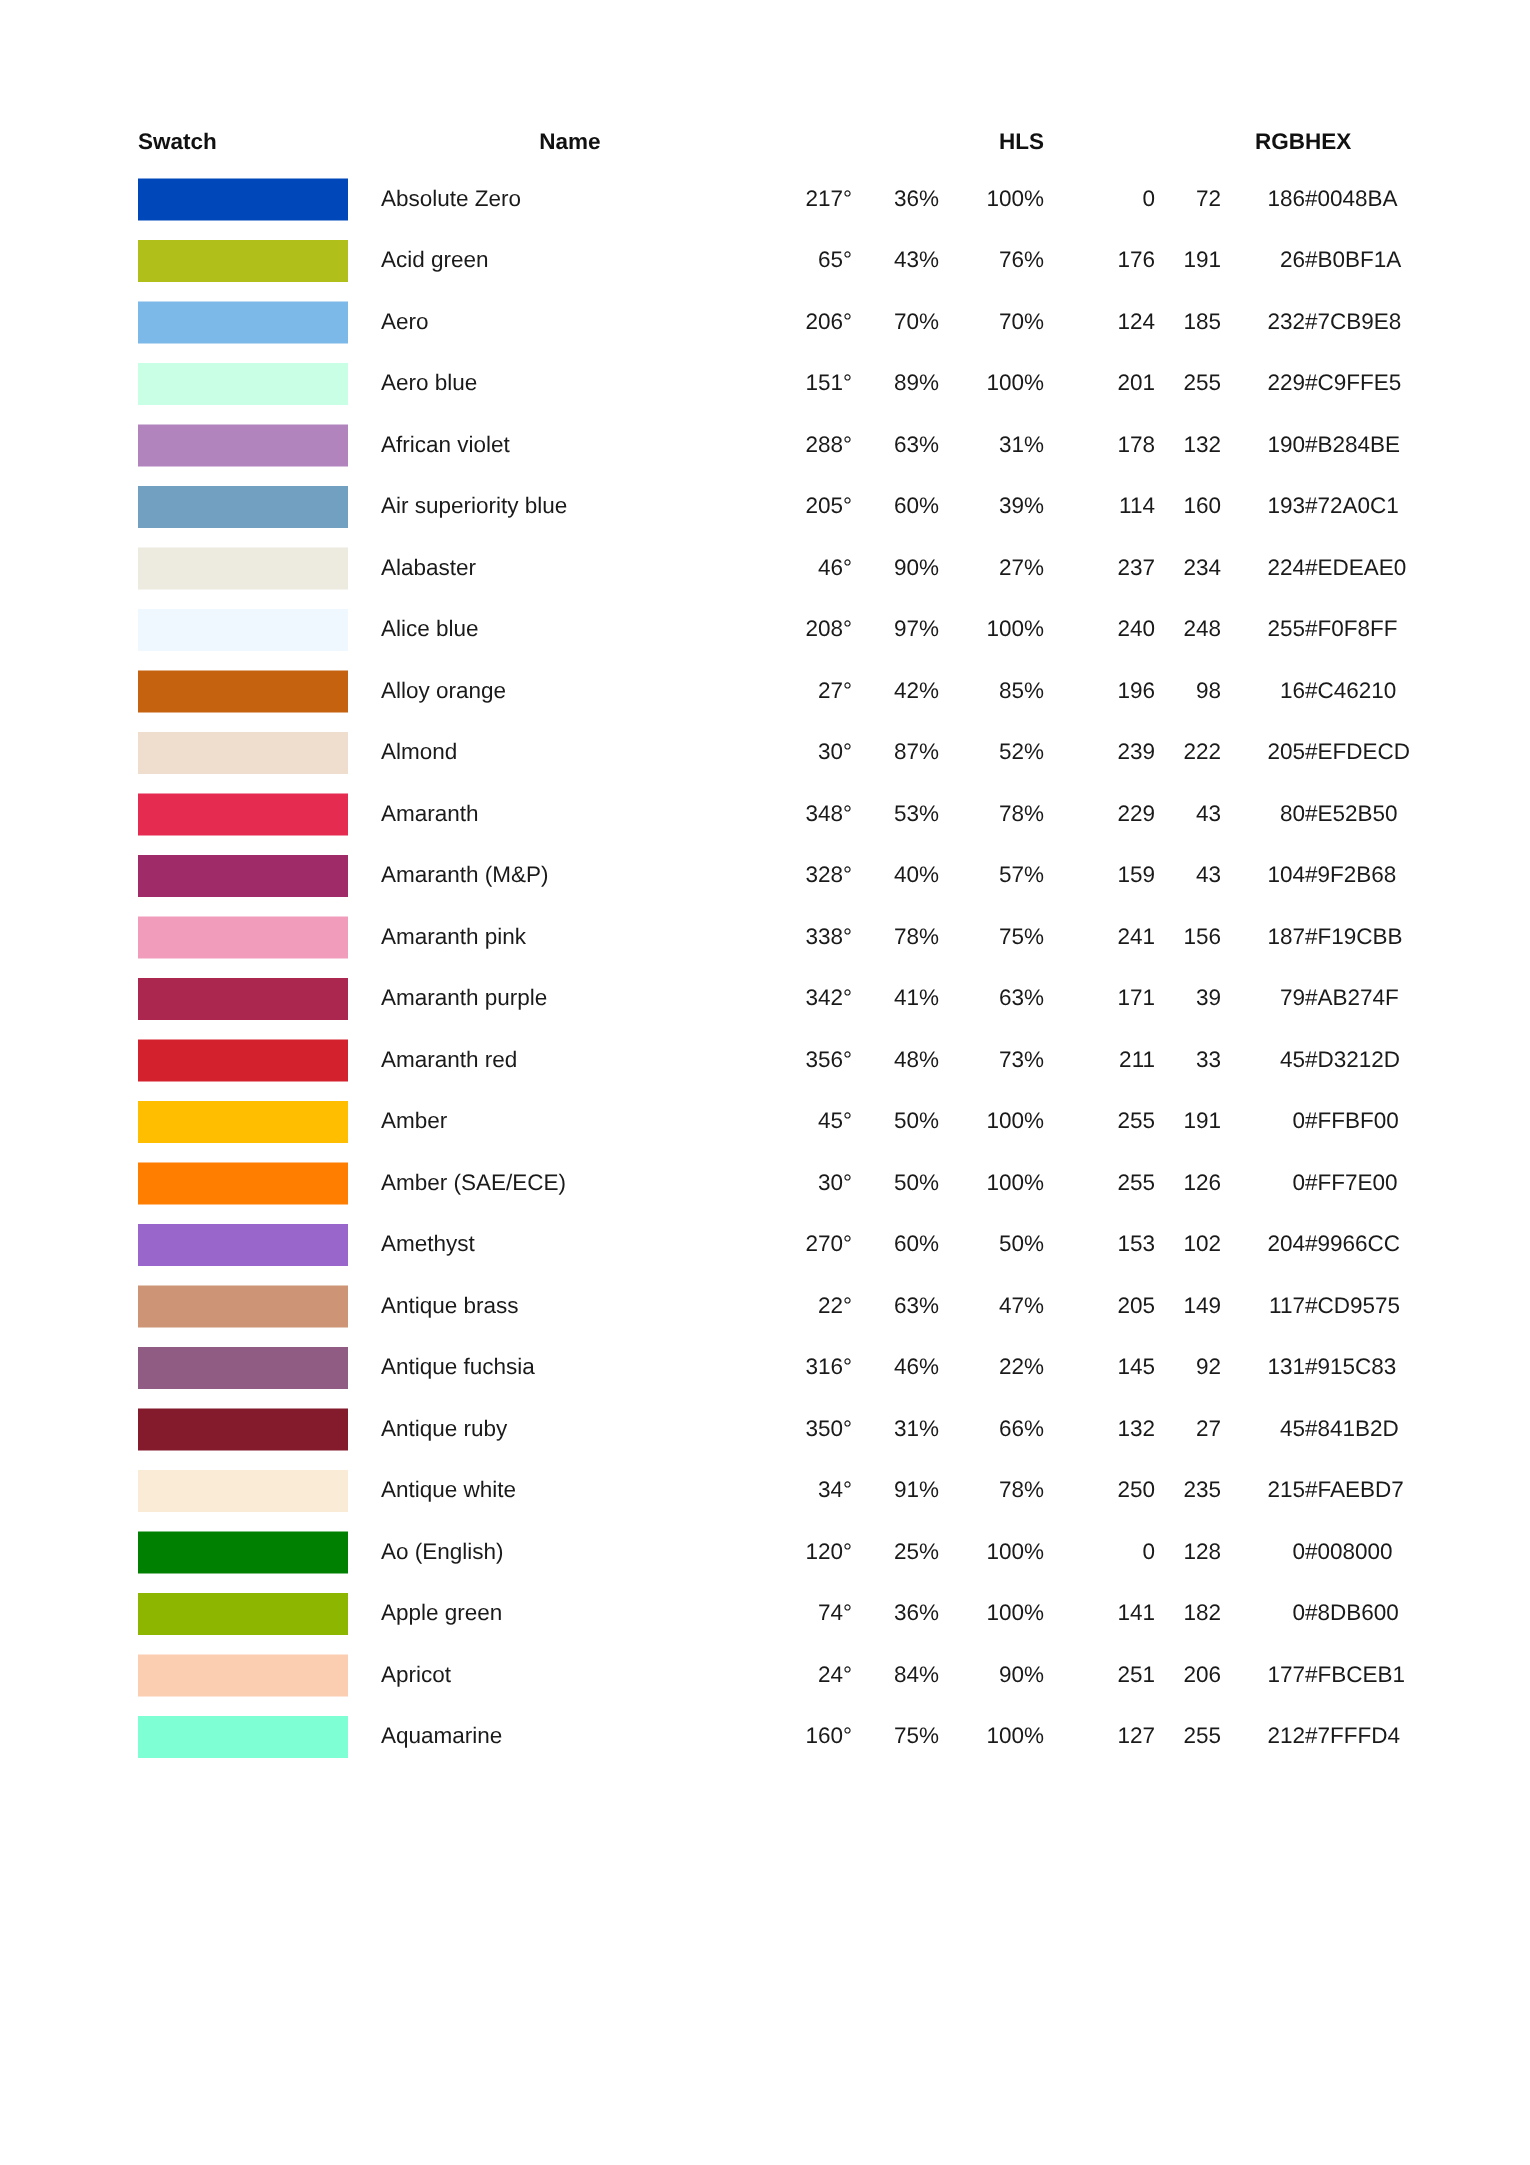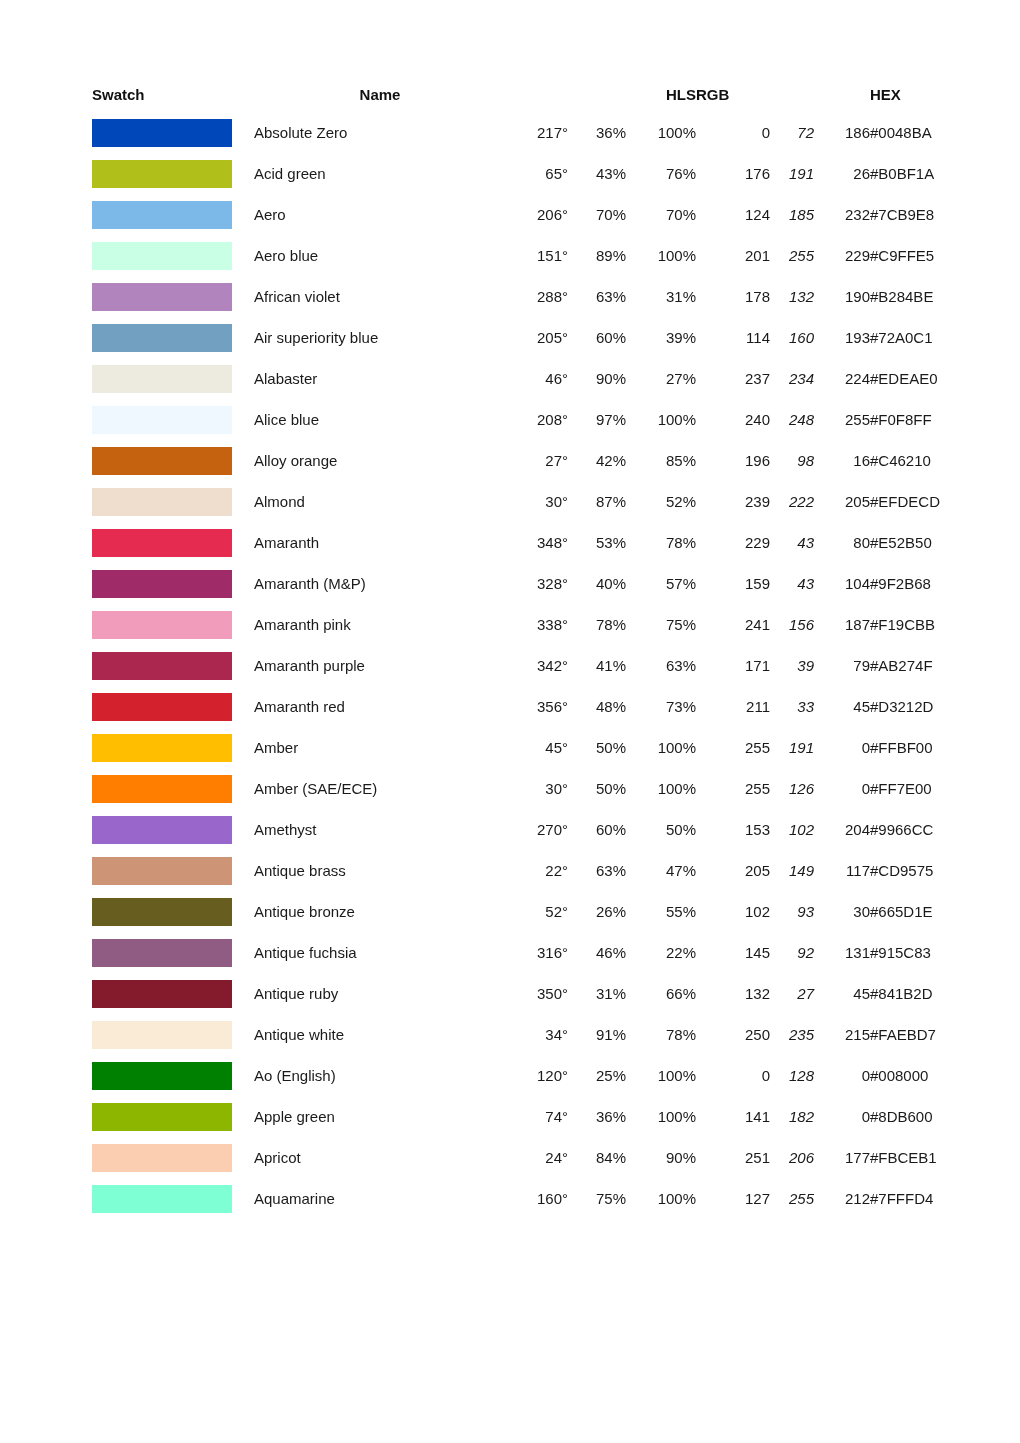--- a/index.html
+++ b/index.html
@@ -45,21 +45,21 @@
     font-size: 15px;
     font-weight: bold;
     color: #111111;
     height: 34px;
     line-height: 34px;
     padding-bottom: 6px;
   }
   th.h-swatch   { width: 162px; text-align: left;  }
   th.h-name     { width: 252px; text-align: center;  }
   th.h-hls      { width: 190px; text-align: right; padding-right: 0; }
-  th.h-rgb      { width: 174px; text-align: left; padding-right: 0; }
+  th.h-rgb      { width: 174px; text-align: right; padding-right: 0; }
   th.h-hex      { width: 142px; text-align: left;  padding-left: 71px; }
 
   
   tbody tr { height: 41px; }
 
   td.c-swatch { width: 162px; }
   .swatch-chip {
     display: block;
     width: 140px;
     height: 28px;
@@ -74,21 +74,21 @@
 
   td.num {
     font-size: 15px;
     color: #1a1a1a;
     text-align: right;
   }
   td.c-h { width: 62px; }
   td.c-l { width: 58px; }
   td.c-s { width: 70px; }
   td.c-r { width: 74px; padding-left: 28px; }
-  td.c-g { width: 44px; font-style: italic; }
+  td.c-g { width: 44px; }
   td.c-b { width: 56px; }
 
   td.c-hex {
     width: 142px;
     font-size: 15px;
     color: #1a1a1a;
     text-align: left;
     padding-left: 71px;
   }
 </style>
@@ -349,33 +349,20 @@
           <td class="num c-h">22°</td>
           <td class="num c-l">63%</td>
           <td class="num c-s">47%</td>
           <td class="num c-r">205</td>
           <td class="num c-g">149</td>
           <td class="num c-b">117</td>
           <td class="c-hex">#CD9575</td>
         </tr>
         <tr>
           <td class="c-swatch">
-            <span class="swatch-chip" style="background-color: rgb(102, 93, 30);"></span>
-          </td>
-          <td class="c-name">Antique bronze</td>
-          <td class="num c-h">52°</td>
-          <td class="num c-l">26%</td>
-          <td class="num c-s">55%</td>
-          <td class="num c-r">102</td>
-          <td class="num c-g">93</td>
-          <td class="num c-b">30</td>
-          <td class="c-hex">#665D1E</td>
-        </tr>
-        <tr>
-          <td class="c-swatch">
             <span class="swatch-chip" style="background-color: rgb(145, 92, 131);"></span>
           </td>
           <td class="c-name">Antique fuchsia</td>
           <td class="num c-h">316°</td>
           <td class="num c-l">46%</td>
           <td class="num c-s">22%</td>
           <td class="num c-r">145</td>
           <td class="num c-g">92</td>
           <td class="num c-b">131</td>
           <td class="c-hex">#915C83</td>

